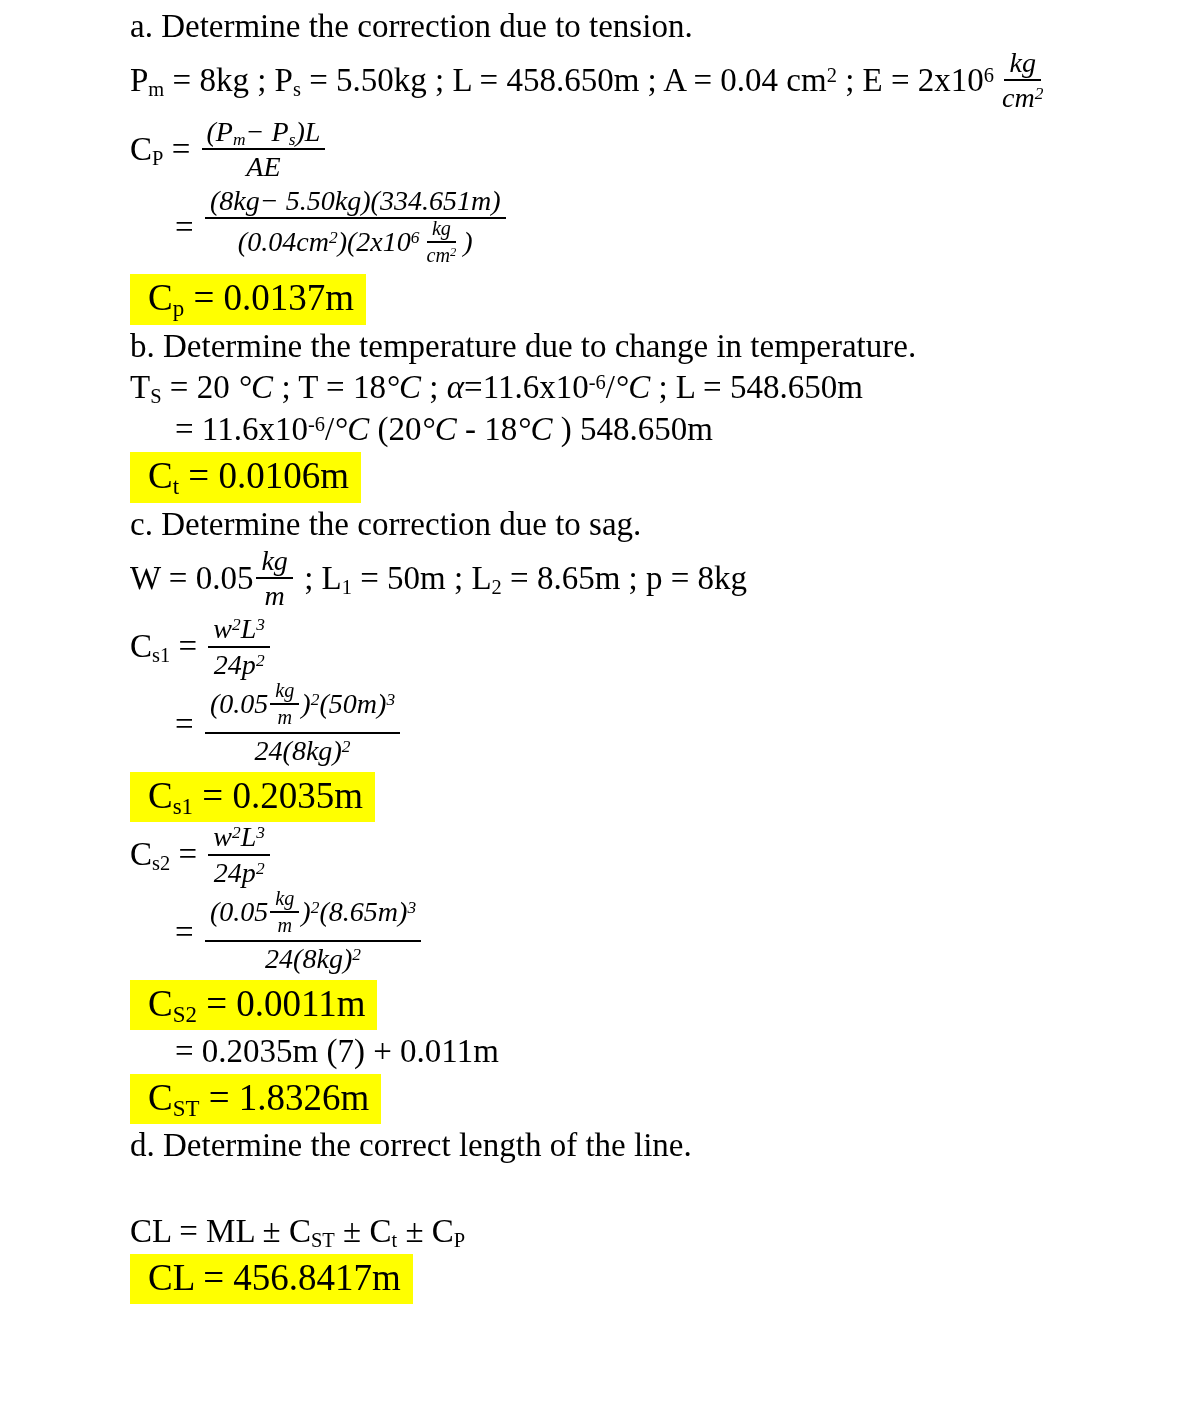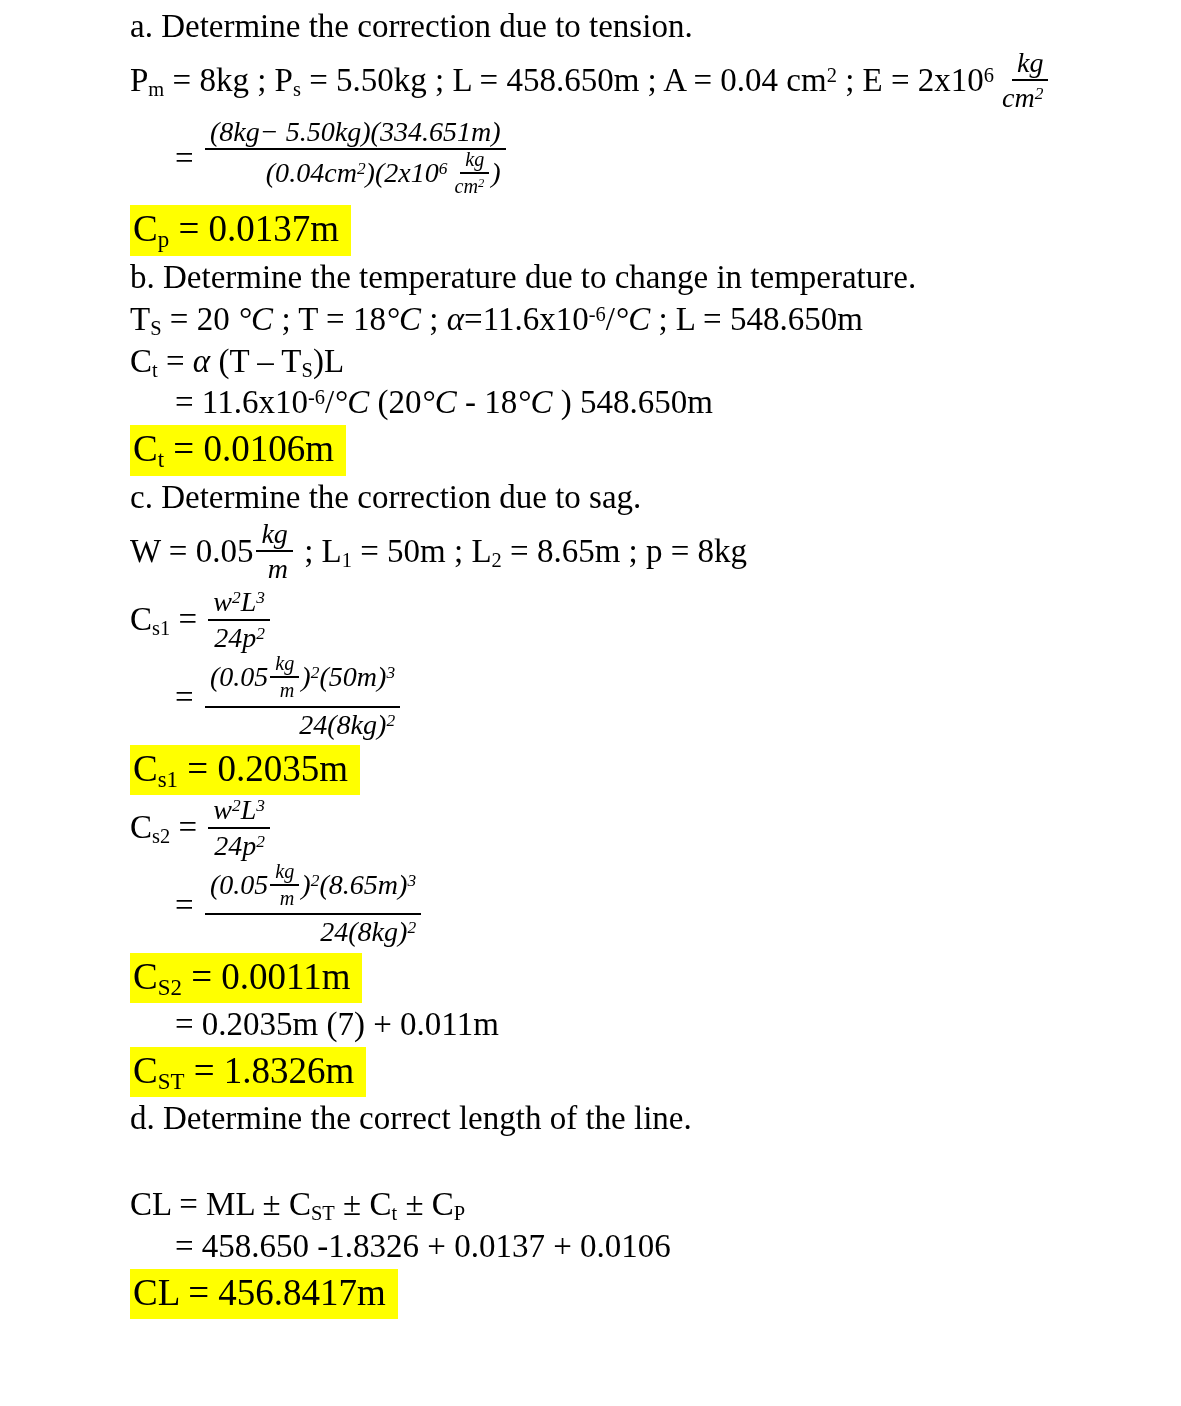--- a/index.html
+++ b/index.html
@@ -7,60 +7,63 @@
     width:1181px;height:1406px;
     background:#ffffff;color:#000;
     font-family:"Liberation Serif","DejaVu Serif",serif;
     overflow:hidden;
   }
   main{padding:6px 18px 0 130px;font-size:33px;line-height:1.27;}
   .line{margin:0;white-space:nowrap;}
   .mline{margin:2px 0;}
   .indent{margin-left:45px;}
   .res{font-size:37px;line-height:1.28;margin:1px 0;}
-  .hl{background:var(--hl,#ffff00);display:inline-block;padding:0 12px 3px 3px;}
+  .hl{background:var(--hl,#ffff00);display:inline-block;padding:0 12px 3px 18px;}
   .it{font-style:italic;}
   sub{font-size:0.62em;line-height:0;vertical-align:-0.25em;}
   sup{font-size:0.62em;line-height:0;vertical-align:0.45em;}
   .frac{
-    display:inline-flex;flex-direction:column;align-items:flex-end;
+    display:inline-flex;flex-direction:column;align-items:center;
     vertical-align:middle;font-style:italic;
     font-size:0.85em;line-height:1.12;margin:0 3px;
     transform:translateY(-3px);
   }
   .frac .num{border-bottom:2px solid #000;padding:0 5px 1px;white-space:nowrap;}
   .frac .den{padding:1px 5px 0;white-space:nowrap;}
   .frac .frac{font-size:0.72em;margin:0 2px;}
   .spacer{height:44px;}
 </style>
 </head>
 <body style="background: rgb(255, 255, 255); color: rgb(0, 0, 0);">
 
 <main>
 
   <section>
     <div class="line">a. Determine the correction due to tension.</div>
     <div class="line mline">P<sub>m</sub> = 8kg ; P<sub>s</sub> = 5.50kg ; L = 458.650m ; A = 0.04 cm<sup>2</sup> ; E = 2x10<sup>6</sup><span class="frac">
           <span class="num">kg</span>
           <span class="den">cm<sup>2</sup></span>
         </span></div>
+    <div class="line mline">C<sub>P</sub> = <span class="frac">
+          <span class="num">(P<sub>m</sub>− P<sub>s</sub>)L</span>
+          <span class="den">AE</span>
+        </span></div>
     <div class="line mline indent">= <span class="frac">
           <span class="num">(8kg− 5.50kg)(334.651m)</span>
           <span class="den">(0.04cm<sup>2</sup>)(2x10<sup>6</sup><span class="frac">
               <span class="num">kg</span>
               <span class="den">cm<sup>2</sup></span>
             </span>)</span>
         </span></div>
     <div class="line res"><span class="hl">C<sub>p</sub> = 0.0137m</span></div>
   </section>
 
   <section>
     <div class="line">b. Determine the temperature due to change in temperature.</div>
     <div class="line">T<sub>S</sub> = 20 <span class="it">°C</span> ; T = 18<span class="it">°C</span> ; <span class="it">α</span>=11.6x10<sup>-6</sup>/<span class="it">°C</span> ; L = 548.650m</div>
-    <div class="line">C<sub>t</sub> = <span class="it">α</span> (T – T<sub>S</sub>)L</div>
     <div class="line indent">= 11.6x10<sup>-6</sup>/<span class="it">°C</span> (20<span class="it">°C</span> - 18<span class="it">°C</span> ) 548.650m</div>
     <div class="line res"><span class="hl">C<sub>t</sub> = 0.0106m</span></div>
   </section>
 
   <section>
     <div class="line">c. Determine the correction due to sag.</div>
     <div class="line mline">W = 0.05<span class="frac">
           <span class="num">kg</span>
           <span class="den">m</span>
         </span> ; L<sub>1</sub> = 50m ; L<sub>2</sub> = 8.65m ; p = 8kg</div>
@@ -89,17 +92,16 @@
         </span></div>
     <div class="line res"><span class="hl">C<sub>S2</sub> = 0.0011m</span></div>
     <div class="line indent">= 0.2035m (7) + 0.011m</div>
     <div class="line res"><span class="hl">C<sub>ST</sub> = 1.8326m</span></div>
   </section>
 
   <section>
     <div class="line">d. Determine the correct length of the line.</div>
     <div class="spacer"></div>
     <div class="line">CL = ML ± C<sub>ST</sub> ± C<sub>t</sub> ± C<sub>P</sub></div>
-    <div class="line indent">= 458.650 -1.8326 + 0.0137 + 0.0106</div>
     <div class="line res"><span class="hl">CL = 456.8417m</span></div>
   </section>
 
 </main>
 
 </body></html>

